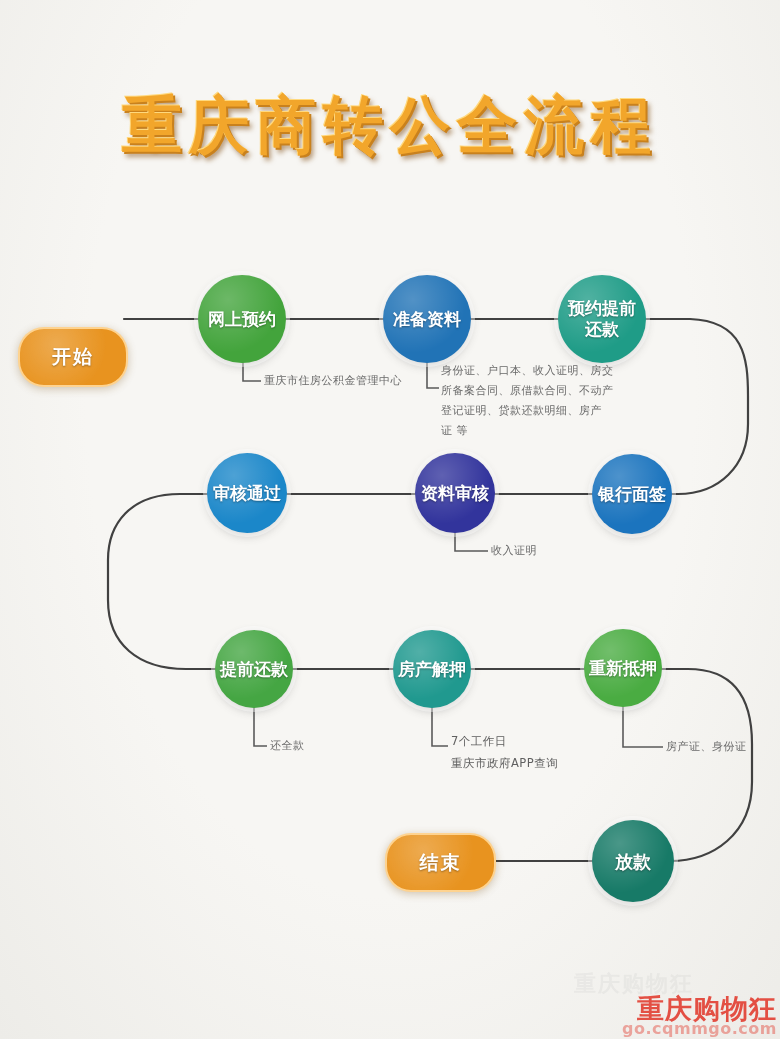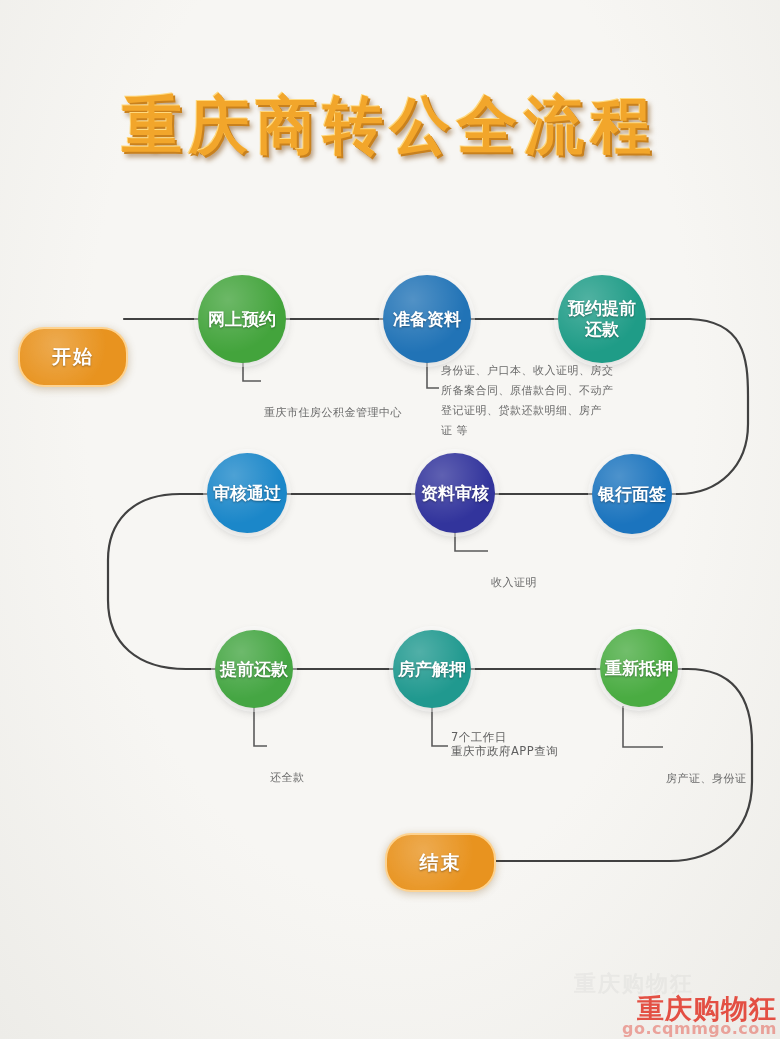--- a/index.html
+++ b/index.html
@@ -28,22 +28,22 @@
   }
   .pill{
     border-radius:26px;font-size:19px;letter-spacing:2px;
     border:2px solid rgba(255,214,150,.95);
     box-shadow:0 2px 8px rgba(120,80,20,.30);
   }
   .note{
     position:absolute;color:#6b6b6b;font-size:11px;line-height:20px;
     white-space:pre-line;letter-spacing:.5px;
   }
-  .note.single{transform:translateY(-50%);margin-top:32px;}
-  .note.big{font-size:11.5px;line-height:14px;color:#606060;}
+  .note.single{transform:translateY(-50%);}
+  .note.big{font-size:11.5px;line-height:22px;color:#606060;}
   .watermark{position:absolute;right:3px;bottom:2px;text-align:right;line-height:1;}
   .wm-brand{font-size:27px;font-weight:bold;letter-spacing:1px;opacity:.88;}
   .wm-url{font-size:16px;font-weight:bold;opacity:.42;margin-top:-1px;letter-spacing:.5px;}
   .wm-ghost{
     position:absolute;right:86px;bottom:40px;font-size:22px;font-weight:bold;
     color:rgba(110,110,110,.07);letter-spacing:2px;
   }
 </style>
 </head>
 <body>
@@ -67,23 +67,24 @@
   <div class="node circle" style="left: 383px; top: 275px; width: 88px; height: 88px; background-color: rgb(33, 115, 182);">准备资料</div>
   <div class="node circle" style="left: 558px; top: 275px; width: 88px; height: 88px; background-color: rgb(31, 156, 135);">预约提前
 还款</div>
 
   <div class="node circle" style="left: 207px; top: 453px; width: 80px; height: 80px; background-color: rgb(27, 135, 201); text-align: right;">审核通过</div>
   <div class="node circle" style="left: 415px; top: 453px; width: 80px; height: 80px; background-color: rgb(50, 52, 156); text-align: center;">资料审核</div>
   <div class="node circle" style="left: 592px; top: 454px; width: 80px; height: 80px; background-color: rgb(27, 116, 190);">银行面签</div>
 
   <div class="node circle" style="left: 215px; top: 630px; width: 78px; height: 78px; background-color: rgb(69, 166, 67);">提前还款</div>
   <div class="node circle" style="left: 393px; top: 630px; width: 78px; height: 78px; background-color: rgb(32, 153, 143);">房产解押</div>
-  <div class="node circle" style="left: 600px; top: 629px; width: 78px; height: 78px; background-color: rgb(74, 172, 66);">重新抵押</div>
+  <div class="node circle" style="left: 584px; top: 629px; width: 78px; height: 78px; background-color: rgb(74, 172, 66);">重新抵押</div>
 
   <div class="node pill" style="left: 385px; top: 833px; width: 107px; height: 55px; background-color: rgb(232, 147, 31);">结束</div>
+  <div class="node circle" style="left: 592px; top: 820px; width: 82px; height: 82px; font-size: 18px; background-color: rgb(23, 122, 103);">放款</div>
 
   <div class="note single" style="left:264px;top:381px;">重庆市住房公积金管理中心</div>
   <div class="note" style="left:441px;top:361px;width:210px;">身份证、户口本、收入证明、房交
 所备案合同、原借款合同、不动产
 登记证明、贷款还款明细、房产
 证 等</div>
   <div class="note single" style="left:491px;top:551px;">收入证明</div>
   <div class="note single" style="left:270px;top:746px;">还全款</div>
   <div class="note big" style="left:451px;top:730px;">7个工作日
 重庆市政府APP查询</div>

